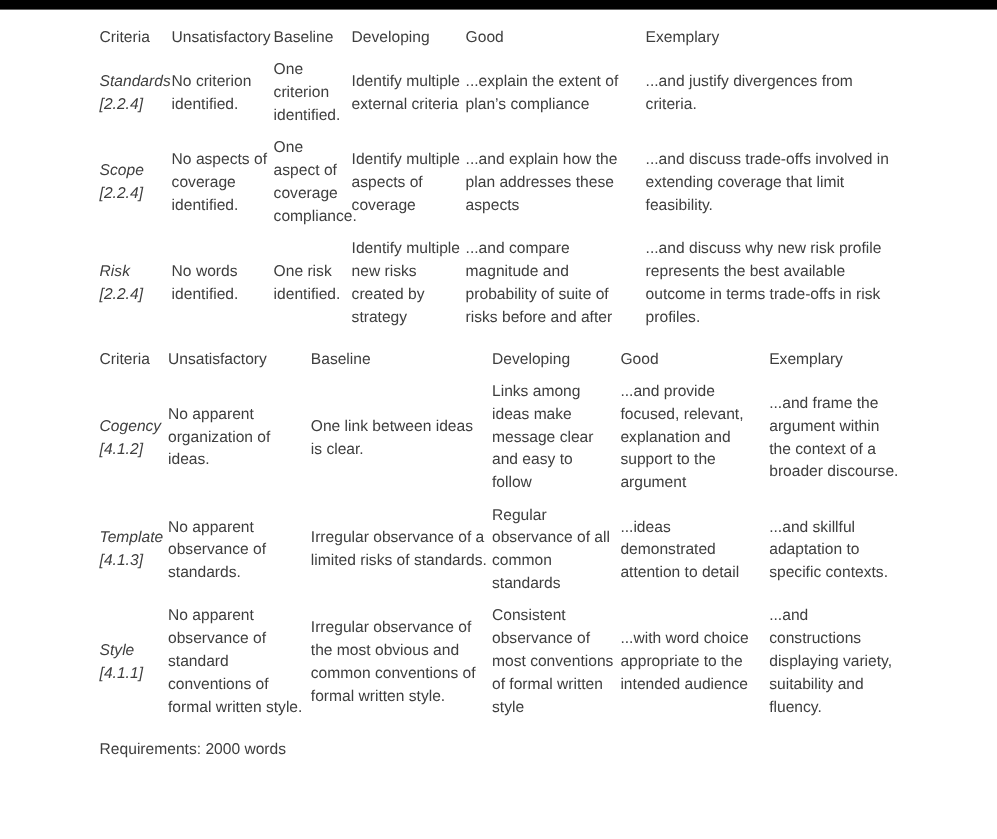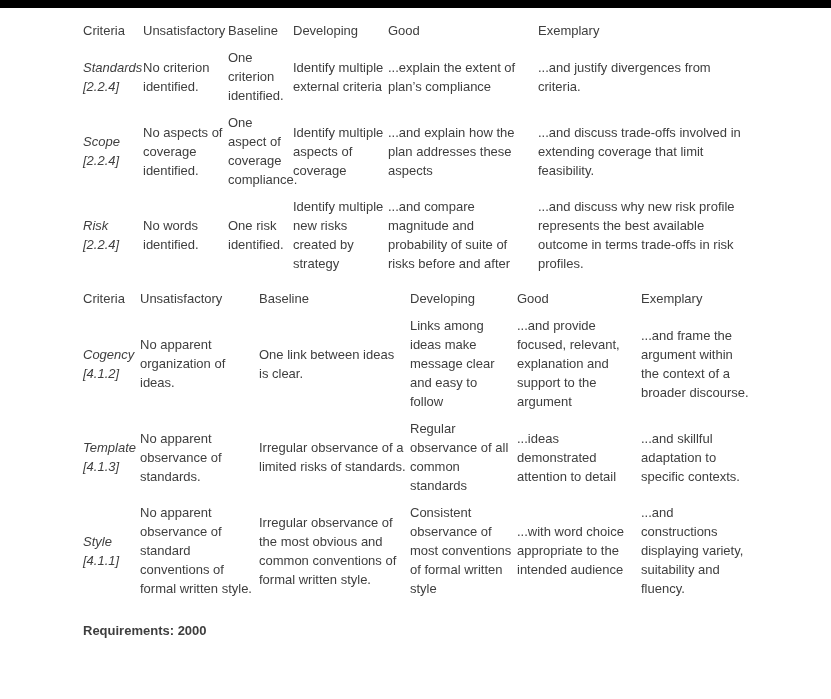--- a/index.html
+++ b/index.html
@@ -163,15 +163,15 @@
         </td>
         <td>No apparent observance of standard conventions of formal written style.</td>
         <td>Irregular observance of the most obvious and common conventions of formal written style.</td>
         <td>Consistent observance of most conventions of formal written style</td>
         <td>...with word choice appropriate to the intended audience</td>
         <td>...and constructions displaying variety, suitability and fluency.</td>
       </tr>
     </tbody>
   </table>
 
-  <p class="req-line bold">Requirements: 2000</p>
+  <p class="req-line">Requirements: 2000 words</p>
 
 </div>
 
 </body></html>

